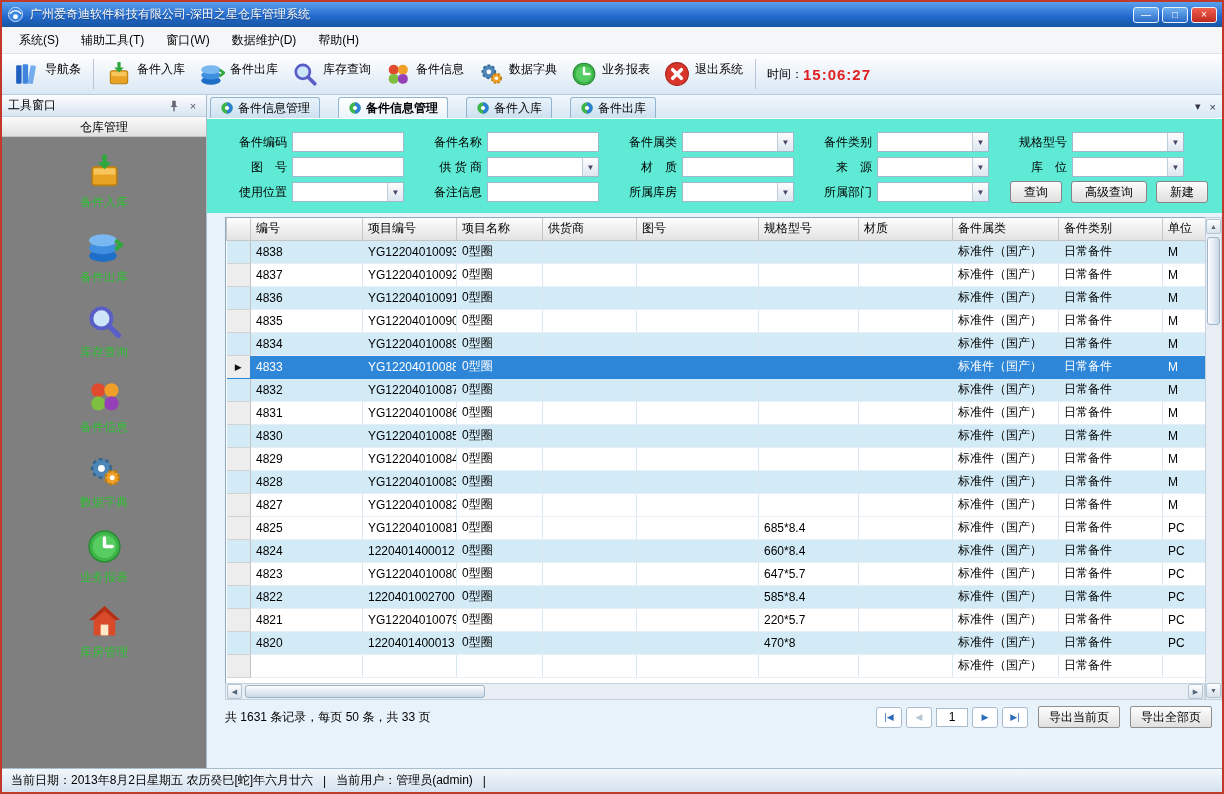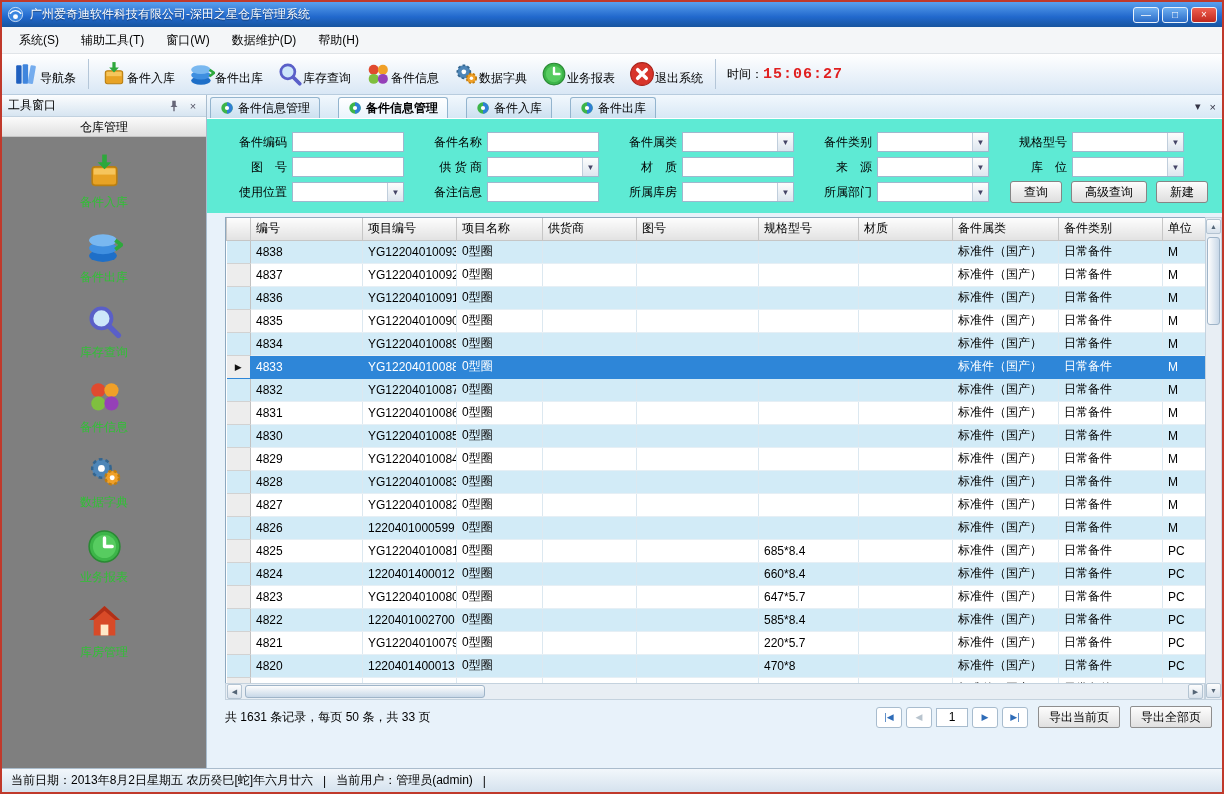--- a/index.html
+++ b/index.html
@@ -15,25 +15,25 @@
   .title-text{color:#fff;margin-left:6px;flex:1;text-shadow:0 1px 1px rgba(0,0,0,.45);white-space:nowrap;overflow:hidden}
   .win-btn{width:26px;height:16px;margin-left:3px;border:1px solid #EAF2FA;border-radius:3px;background:linear-gradient(#6FB0F2,#2A6CC8);color:#fff;font-size:10px;line-height:14px;text-align:center;cursor:default}
   .win-btn.close{background:linear-gradient(#F06050,#C0281E)}
 
   
   .menubar{height:27px;flex:none;background:#F4F6F8;border-bottom:1px solid #E0E4E8;display:flex;align-items:center;padding-left:6px}
   .menu-item{padding:5px 11px;white-space:nowrap}
 
   
   .toolbar{height:41px;flex:none;background:linear-gradient(#FFFFFF,#D9E7F5);border-bottom:1px solid #B8CCDE;display:flex;align-items:center;padding:0 5px}
-  .tool-item{display:flex;align-items:flex-end;padding:3px 7px;border-radius:3px;white-space:nowrap}
+  .tool-item{display:flex;align-items:flex-start;gap:5px;padding:3px 7px;border-radius:3px;white-space:nowrap}
   .tool-icon{width:26px;height:26px;display:inline-block;flex:none}
   .tool-sep{width:1px;height:30px;background:#B4C6D8;margin:0 5px;flex:none}
   .time-label{margin-left:6px;white-space:nowrap}
-  .time-value{color:#E02020;font-weight:bold;font-size:15px;font-family:Liberation Mono, monospace;letter-spacing:1px}
+  .time-value{color:#E02020;font-weight:bold;font-size:15px;font-family:Liberation Sans, sans-serif;letter-spacing:1px}
 
   .body-row{flex:1;display:flex;min-height:0}
 
   
   .sidebar{width:205px;flex:none;display:flex;flex-direction:column;border-right:1px solid #A8BCCE;background:#E8F2FA}
   .sidebar-header{height:22px;flex:none;background:linear-gradient(#FCFDFE,#D7E5F1);border-bottom:1px solid #C2D2E0;display:flex;align-items:center;padding:0 6px;gap:5px}
   .sidebar-title{flex:1;white-space:nowrap}
   .sb-hbtn{width:14px;height:14px;color:#556;text-align:center;line-height:14px;font-size:11px;display:inline-block}
   .sidebar-group{height:20px;flex:none;line-height:20px;text-align:center;background:linear-gradient(#FBFBFB,#E0E0E0);border-bottom:1px solid #C6C6C6}
   .sidebar-body{flex:1;background:#7F7F7F;display:flex;flex-direction:column;align-items:center;padding-top:16px;overflow:hidden}
@@ -622,33 +622,20 @@
                     <td>YG12204010082</td>
                     <td>0型圈</td>
                     <td></td>
                     <td></td>
                     <td></td>
                     <td></td>
                     <td>标准件（国产）</td>
                     <td>日常备件</td>
                     <td>M</td>
                   </tr>
-                  <tr class="alt">
-                    <td class="ind"></td>
-                    <td>4826</td>
-                    <td>1220401000599</td>
-                    <td>0型圈</td>
-                    <td></td>
-                    <td></td>
-                    <td></td>
-                    <td></td>
-                    <td>标准件（国产）</td>
-                    <td>日常备件</td>
-                    <td>M</td>
-                  </tr>
                   <tr>
                     <td class="ind"></td>
                     <td>4825</td>
                     <td>YG12204010081</td>
                     <td>0型圈</td>
                     <td></td>
                     <td></td>
                     <td>685*8.4</td>
                     <td></td>
                     <td>标准件（国产）</td>

